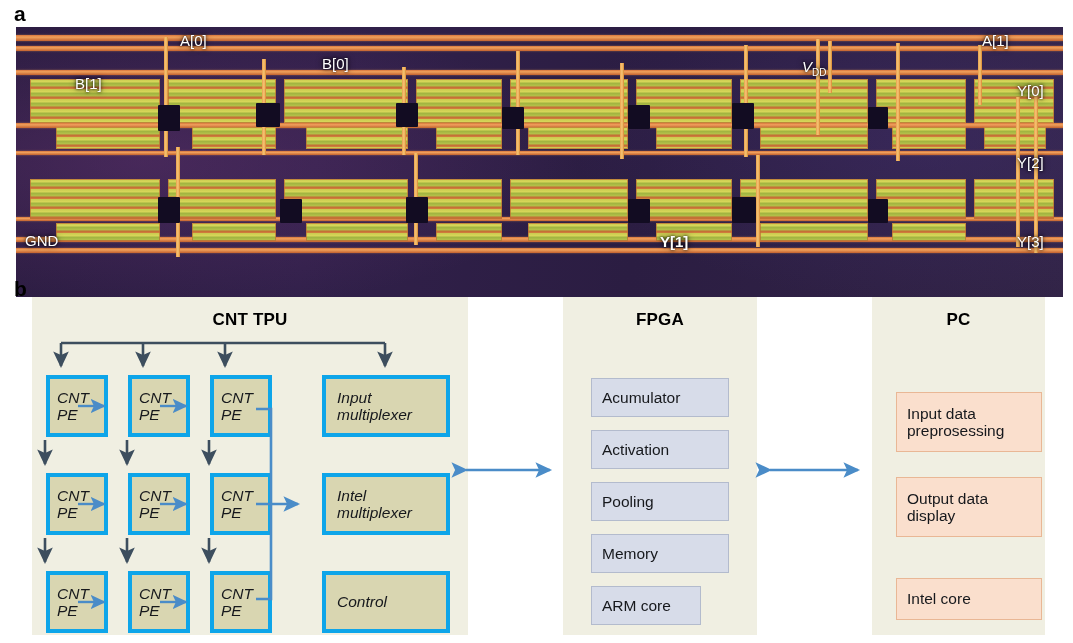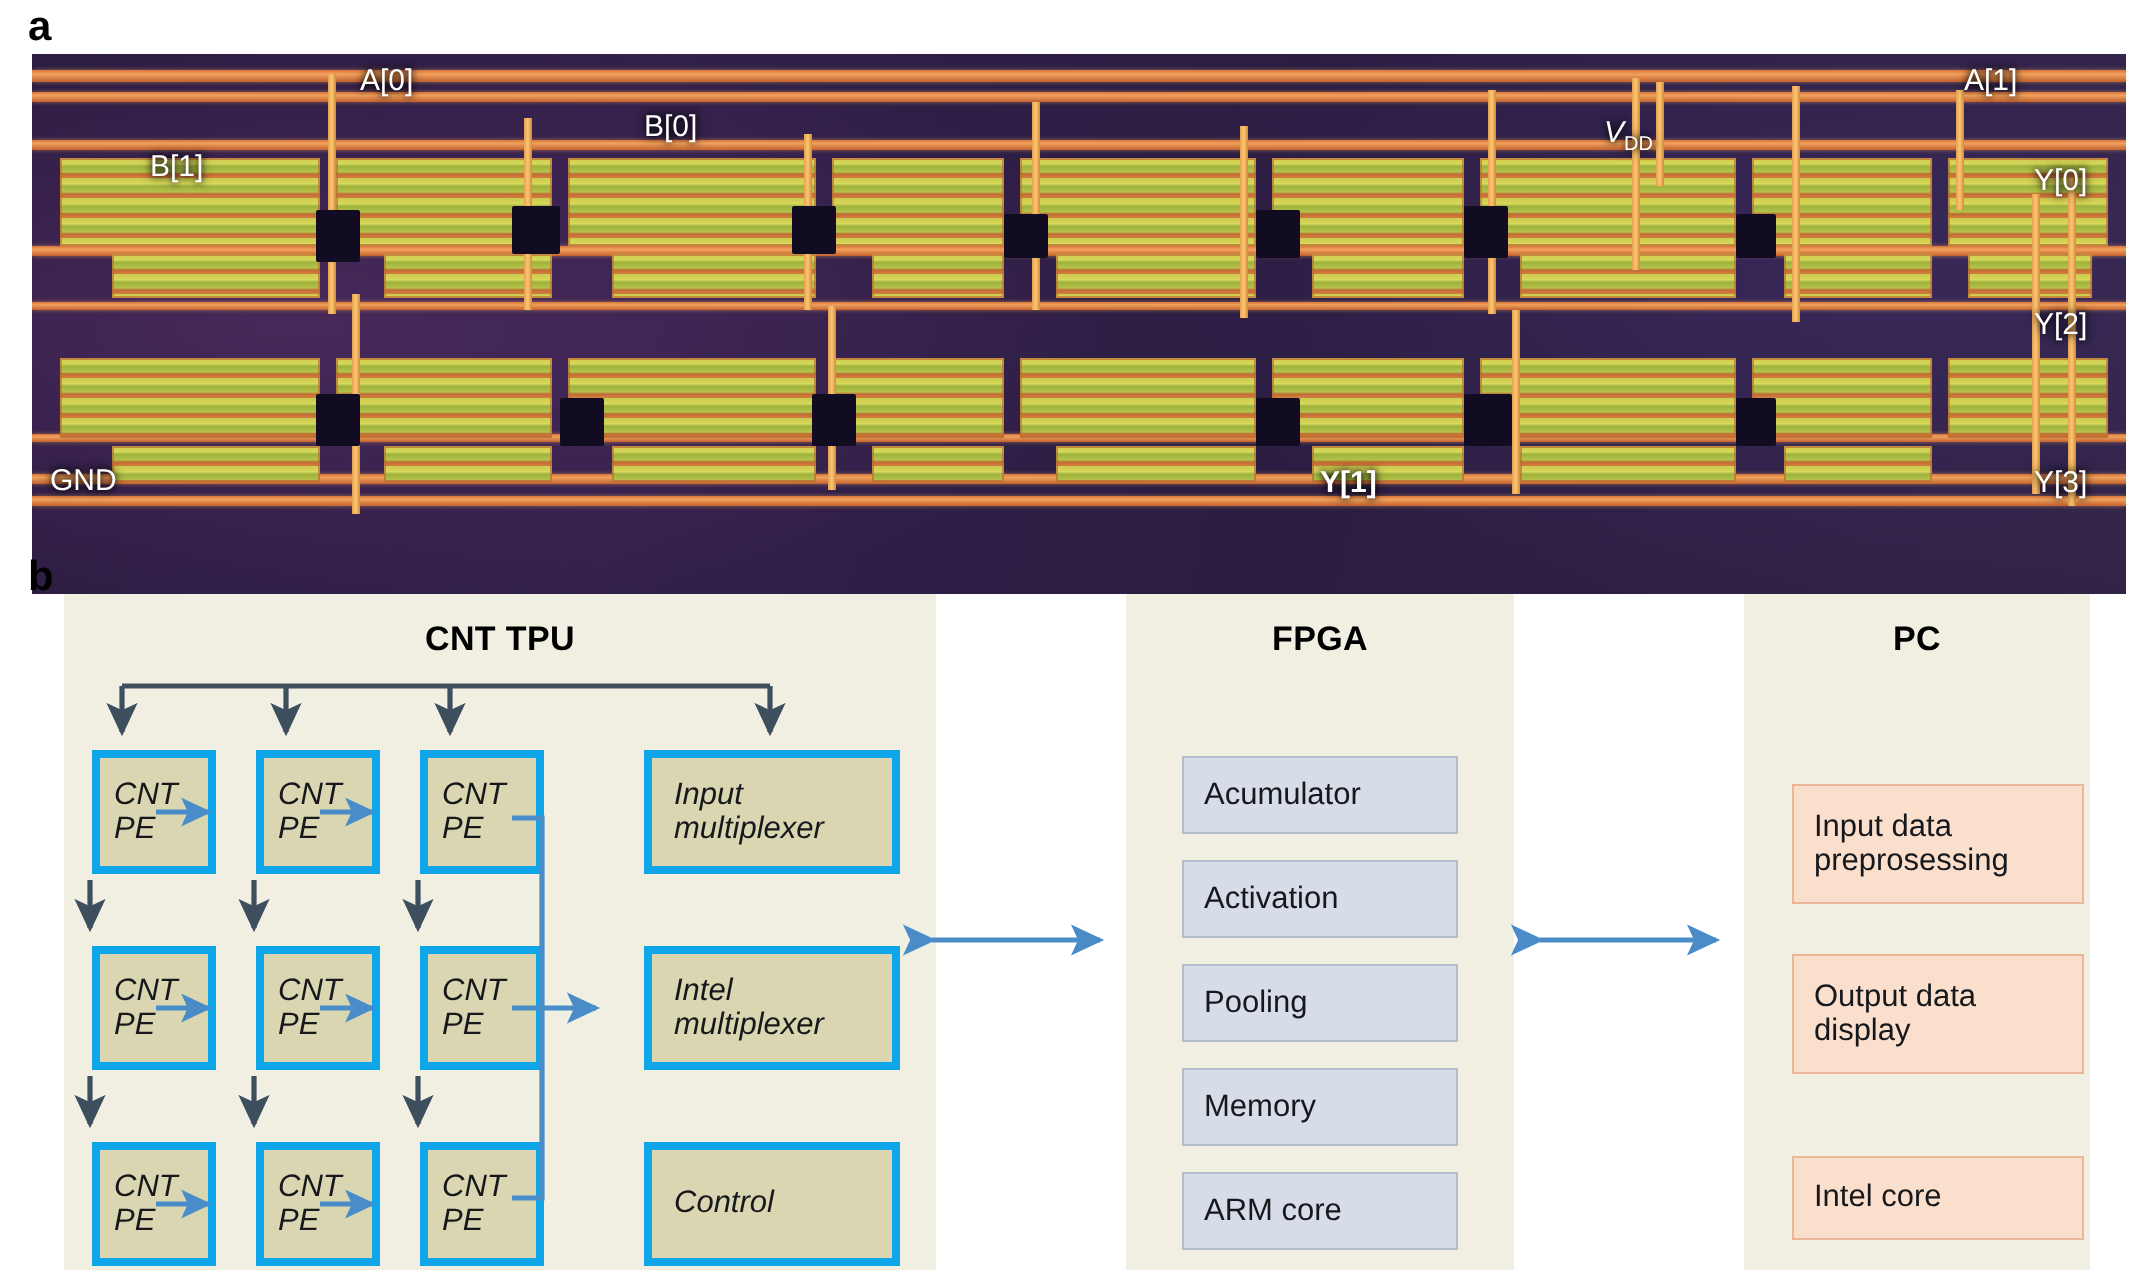--- a/index.html
+++ b/index.html
@@ -291,21 +291,21 @@
 multiplexer</div>
   <div class="node node-tan node-wide" style="left:290px;top:274px;width:128px;height:62px;">Control</div>
 </div>
 
 <div class="block-panel" id="panel-fpga">
   <div class="panel-title">FPGA</div>
   <div class="node node-blue" style="left:28px;top:81px;width:138px;height:39px;">Acumulator</div>
   <div class="node node-blue" style="left:28px;top:133px;width:138px;height:39px;">Activation</div>
   <div class="node node-blue" style="left:28px;top:237px;width:138px;height:39px;">Memory</div>
   <div class="node node-blue" style="left:28px;top:185px;width:138px;height:39px;">Pooling</div>
-  <div class="node node-blue" style="left:28px;top:289px;width:138px;height:39px;">ARM core</div>
+  <div class="node node-blue" style="left:28px;top:289px;width:110px;height:39px;">ARM core</div>
 </div>
 
 <div class="block-panel" id="panel-pc">
   <div class="panel-title">PC</div>
   <div class="node node-peach" style="left:24px;top:79px;width:146px;height:60px;margin-top:16px;">Input data
 preprosessing</div>
   <div class="node node-peach" style="left:24px;top:180px;width:146px;height:60px;">Output data
 display</div>
   <div class="node node-peach" style="left:24px;top:281px;width:146px;height:42px;">Intel core</div>
 </div>

